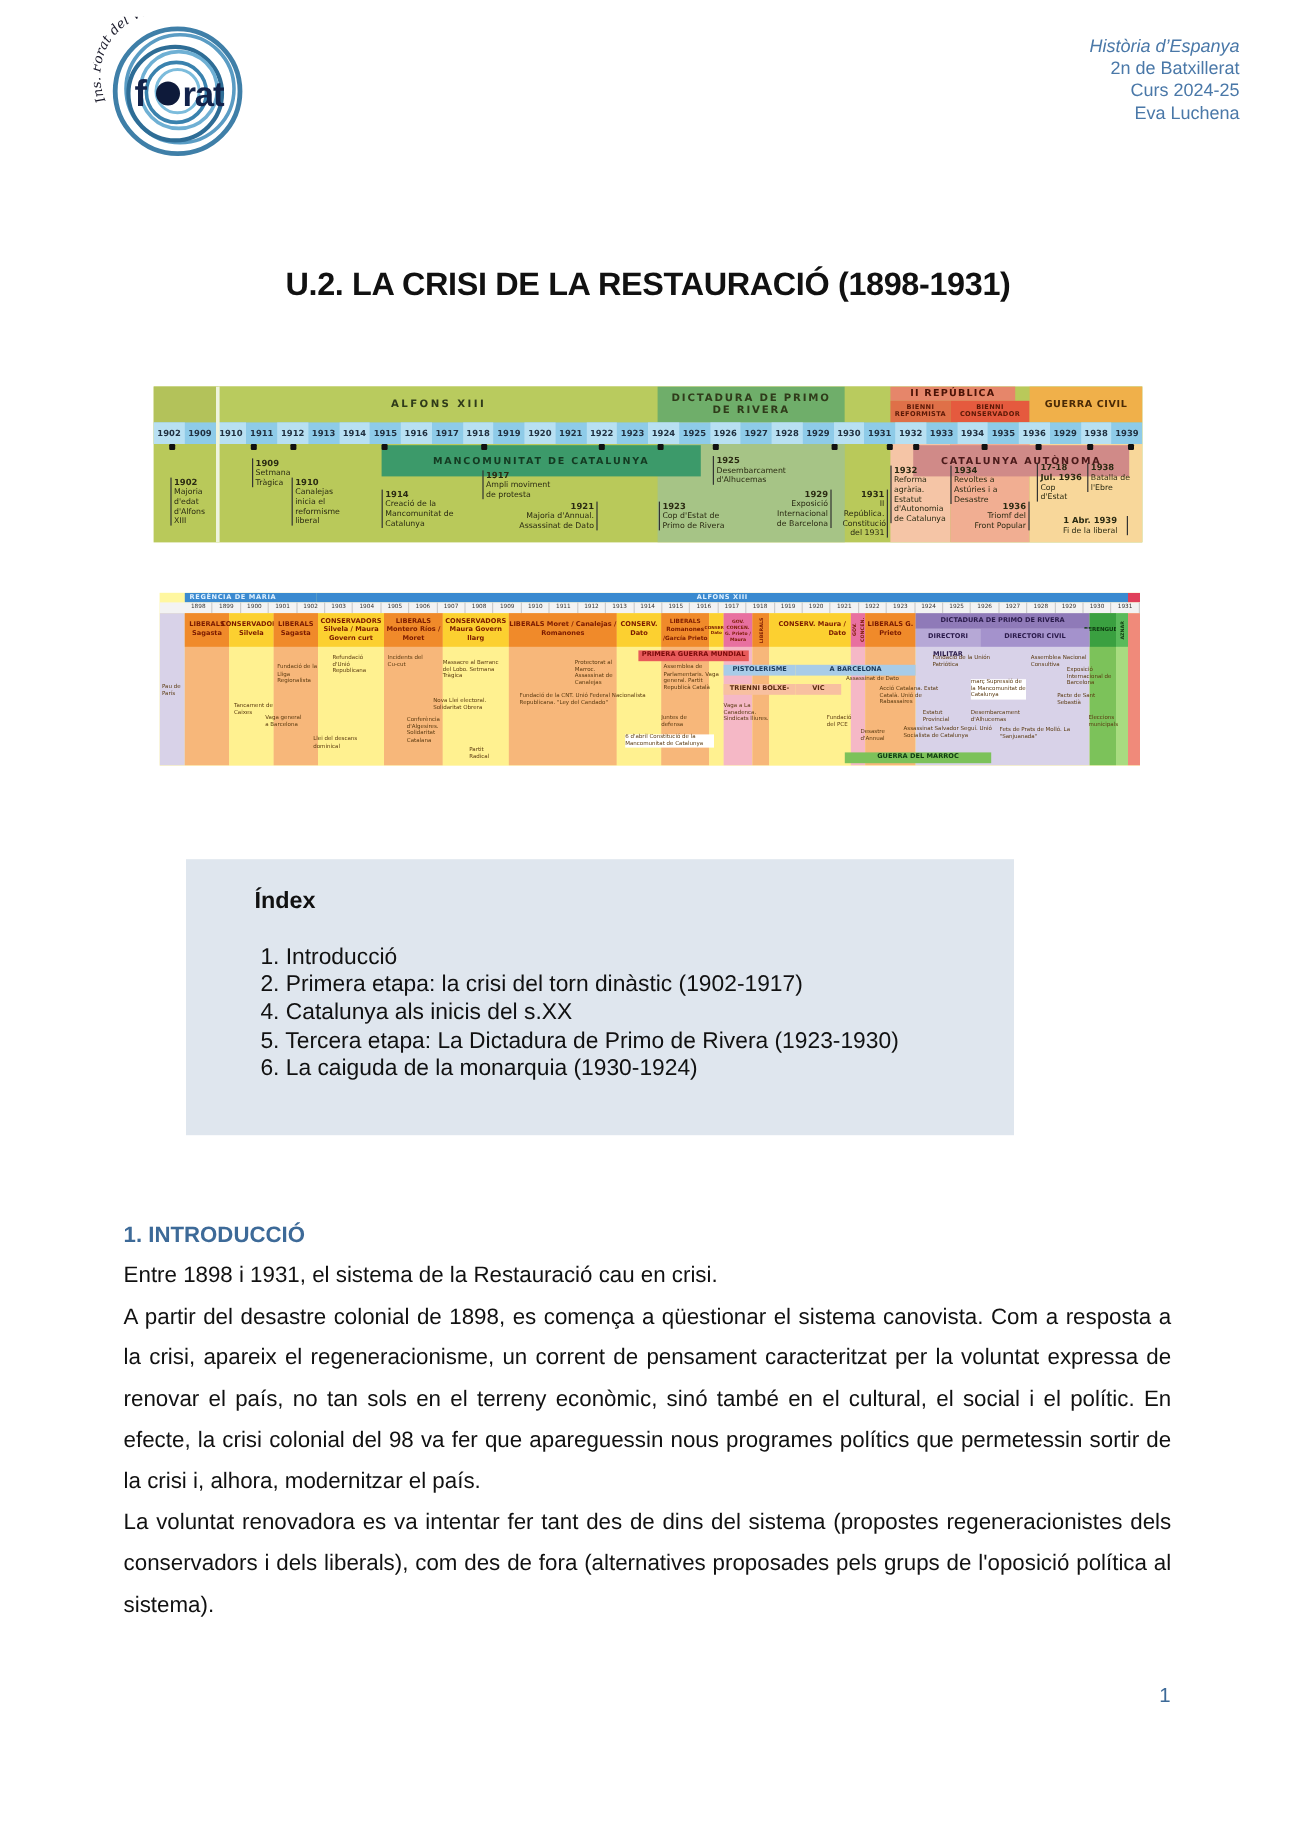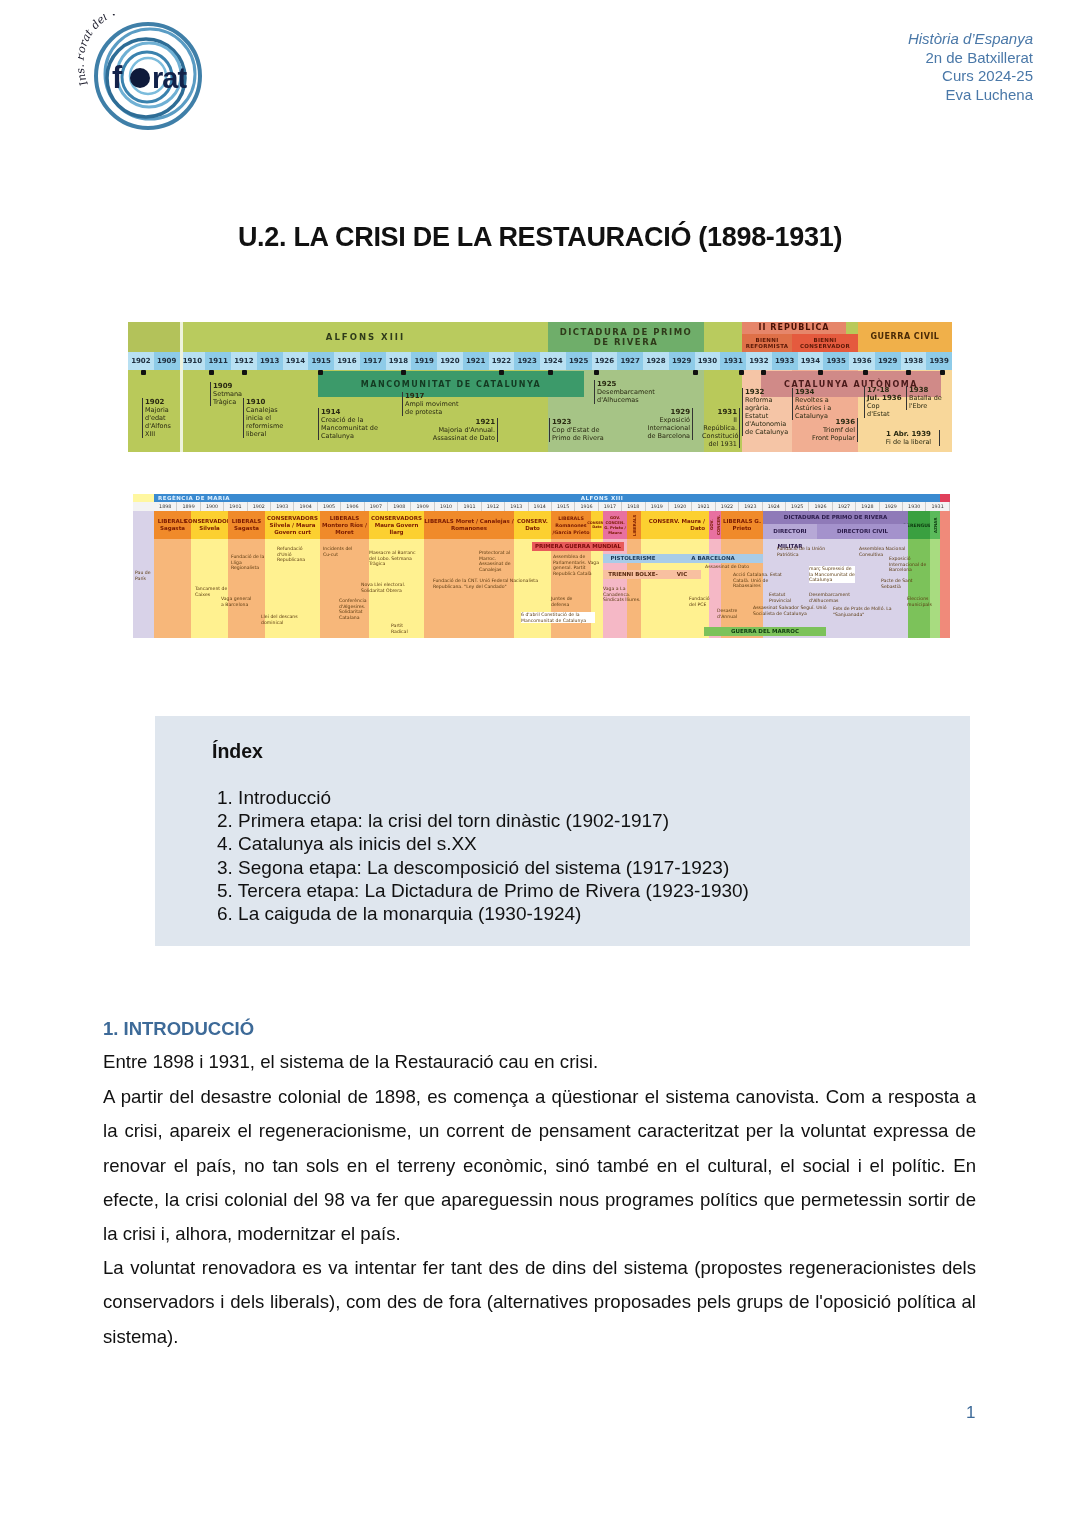--- a/index.html
+++ b/index.html
@@ -30,21 +30,21 @@
   .tl2 { position: absolute; left: 133px; top: 494px; width: 817px; height: 144px; background: #fff7a0; overflow: hidden; font-family: "DejaVu Sans", sans-serif; }
   .tl2 .reg { position: absolute; top: 0; height: 8px; font-size: 5.5px; font-weight: bold; color: #dff1ff; line-height: 8px; padding-left: 4px; letter-spacing: 0.5px; }
   .tl2 .yrow { position: absolute; left: 0; top: 8px; width: 100%; height: 9px; background: #f3f3f3; display: flex; padding-left: 21px; }
   .tl2 .yrow span { flex: 1; font-size: 4.8px; text-align: center; line-height: 9px; color: #333; border-right: 1px solid #ccc; }
   .tl2 .col { position: absolute; top: 17px; bottom: 0; }
   .tl2 .gov { position: absolute; top: 17px; height: 28px; font-size: 5.5px; font-weight: bold; line-height: 7px; text-align: center; color: #7a1a00; display: flex; align-items: center; justify-content: center; }
   .tl2 .bar { position: absolute; height: 9px; font-size: 5.5px; font-weight: bold; line-height: 9px; text-align: center; }
   .tl2 .ev { position: absolute; font-size: 4.6px; line-height: 5.6px; color: #5a3a10; }
 
   
-  .index { position: absolute; left: 155px; top: 716px; width: 815px; height: 230px; background: #dfe6ee; }
+  .index { position: absolute; left: 155px; top: 716px; width: 690px; height: 230px; background: #dfe6ee; }
   .index h2 { position: absolute; left: 57px; top: 24px; font-size: 19.5px; font-weight: bold; color: #111; }
   .index ol { position: absolute; left: 62px; top: 70px; list-style: none; font-size: 19px; line-height: 23.2px; color: #111; }
 
   
   .sec-h { position: absolute; left: 103px; top: 1018px; font-size: 18.5px; font-weight: bold; color: #3d6a98; }
   .para { position: absolute; left: 103px; width: 873px; font-size: 18.6px; line-height: 34.3px; text-align: justify; color: #111; }
   .para.p1 { top: 1045px; }
   .para.p2 { top: 1080px; }
   .para.p3 { top: 1251px; }
   .pagenum { position: absolute; left: 966px; top: 1403px; font-size: 17px; color: #3d6a98; }
@@ -157,21 +157,21 @@
   <div class="ev" style="left:82px;top:60px;width:32px;"><b>1909</b><span>Setmana Tràgica</span></div>
   <div class="ev" style="left:115px;top:76px;width:40px;"><b>1910</b><span>Canalejas inicia el reformisme liberal</span></div>
   <div class="ev" style="left:190px;top:86px;width:72px;"><b>1914</b><span>Creació de la Mancomunitat de Catalunya</span></div>
   <div class="ev" style="left:274px;top:70px;width:60px;"><b>1917</b><span>Ampli moviment de protesta</span></div>
   <div class="ev" style="left:300px;top:96px;width:70px;border-left:none;border-right:1px solid #333;text-align:right;padding-right:2px;"><b>1921</b><span>Majoria d'Annual. Assassinat de Dato</span></div>
   <div class="ev" style="left:421px;top:96px;width:60px;"><b>1923</b><span>Cop d'Estat de Primo de Rivera</span></div>
   <div class="ev" style="left:466px;top:58px;width:62px;"><b>1925</b><span>Desembarcament d'Alhucemas</span></div>
   <div class="ev" style="left:515px;top:86px;width:50px;border-left:none;border-right:1px solid #333;text-align:right;padding-right:2px;"><b>1929</b><span>Exposició Internacional de Barcelona</span></div>
   <div class="ev" style="left:572px;top:86px;width:40px;border-left:none;border-right:1px solid #333;text-align:right;padding-right:2px;"><b>1931</b><span>II República. Constitució del 1931</span></div>
   <div class="ev" style="left:614px;top:66px;width:50px;"><b>1932</b><span>Reforma agrària. Estatut d'Autonomia de Catalunya</span></div>
-  <div class="ev" style="left:664px;top:66px;width:50px;"><b>1934</b><span>Revoltes a Astúries i a Catalunya</span></div>
+  <div class="ev" style="left:664px;top:66px;width:50px;"><b>1934</b><span>Revoltes a Astúries i a Desastre</span></div>
   <div class="ev" style="left:680px;top:96px;width:50px;border-left:none;border-right:1px solid #333;text-align:right;padding-right:2px;"><b>1936</b><span>Triomf del Front Popular</span></div>
   <div class="ev" style="left:736px;top:64px;width:40px;"><b>17-18 Jul. 1936</b><span>Cop d'Estat</span></div>
   <div class="ev" style="left:778px;top:64px;width:40px;"><b>1938</b><span>Batalla de l'Ebre</span></div>
   <div class="ev" style="left:750px;top:108px;width:62px;border-left:none;border-right:1px solid #333;text-align:center;padding-right:2px;"><b>1 Abr. 1939</b><span>Fi de la liberal</span></div>
 </div>
 
 <div class="tl2">
   <div class="reg" style="left:21px;width:110px;background:#3a8ad0;">REGÈNCIA DE MARIA CRISTINA</div>
   <div class="reg" style="left:131px;width:676px;background:#3a8ad0;text-align:center;padding-left:0;">ALFONS XIII</div>
   <div class="reg" style="left:807px;width:10px;background:#e0405a;"></div>
@@ -294,21 +294,20 @@
   <div class="ev" style="left:748px;top:84px;width:46px;">Pacte de Sant Sebastià</div>
   <div class="ev" style="left:774px;top:102px;width:36px;">Eleccions municipals</div>
 </div>
 
 <div class="index">
   <h2>Índex</h2>
   <ol>
     <li>1. Introducció</li>
     <li>2. Primera etapa: la crisi del torn dinàstic (1902-1917)</li>
     <li>4. Catalunya als inicis del s.XX</li>
-    <li>3. Segona etapa: La descomposició del sistema (1917-1923)</li>
     <li>5. Tercera etapa: La Dictadura de Primo de Rivera (1923-1930)</li>
     <li>6. La caiguda de la monarquia (1930-1924)</li>
   </ol>
 </div>
 
 <h3 class="sec-h">1. INTRODUCCIÓ</h3>
 <p class="para p1">Entre 1898 i 1931, el sistema de la Restauració cau en crisi.</p>
 <p class="para p2">A partir del desastre colonial de 1898, es comença a qüestionar el sistema canovista. Com a resposta a la crisi, apareix el regeneracionisme, un corrent de pensament caracteritzat per la voluntat expressa de renovar el país, no tan sols en el terreny econòmic, sinó també en el cultural, el social i el polític. En efecte, la crisi colonial del 98 va fer que apareguessin nous programes polítics que permetessin sortir de la crisi i, alhora, modernitzar el país.</p>
 <p class="para p3">La voluntat renovadora es va intentar fer tant des de dins del sistema (propostes regeneracionistes dels conservadors i dels liberals), com des de fora (alternatives proposades pels grups de l'oposició política al sistema).</p>
 

